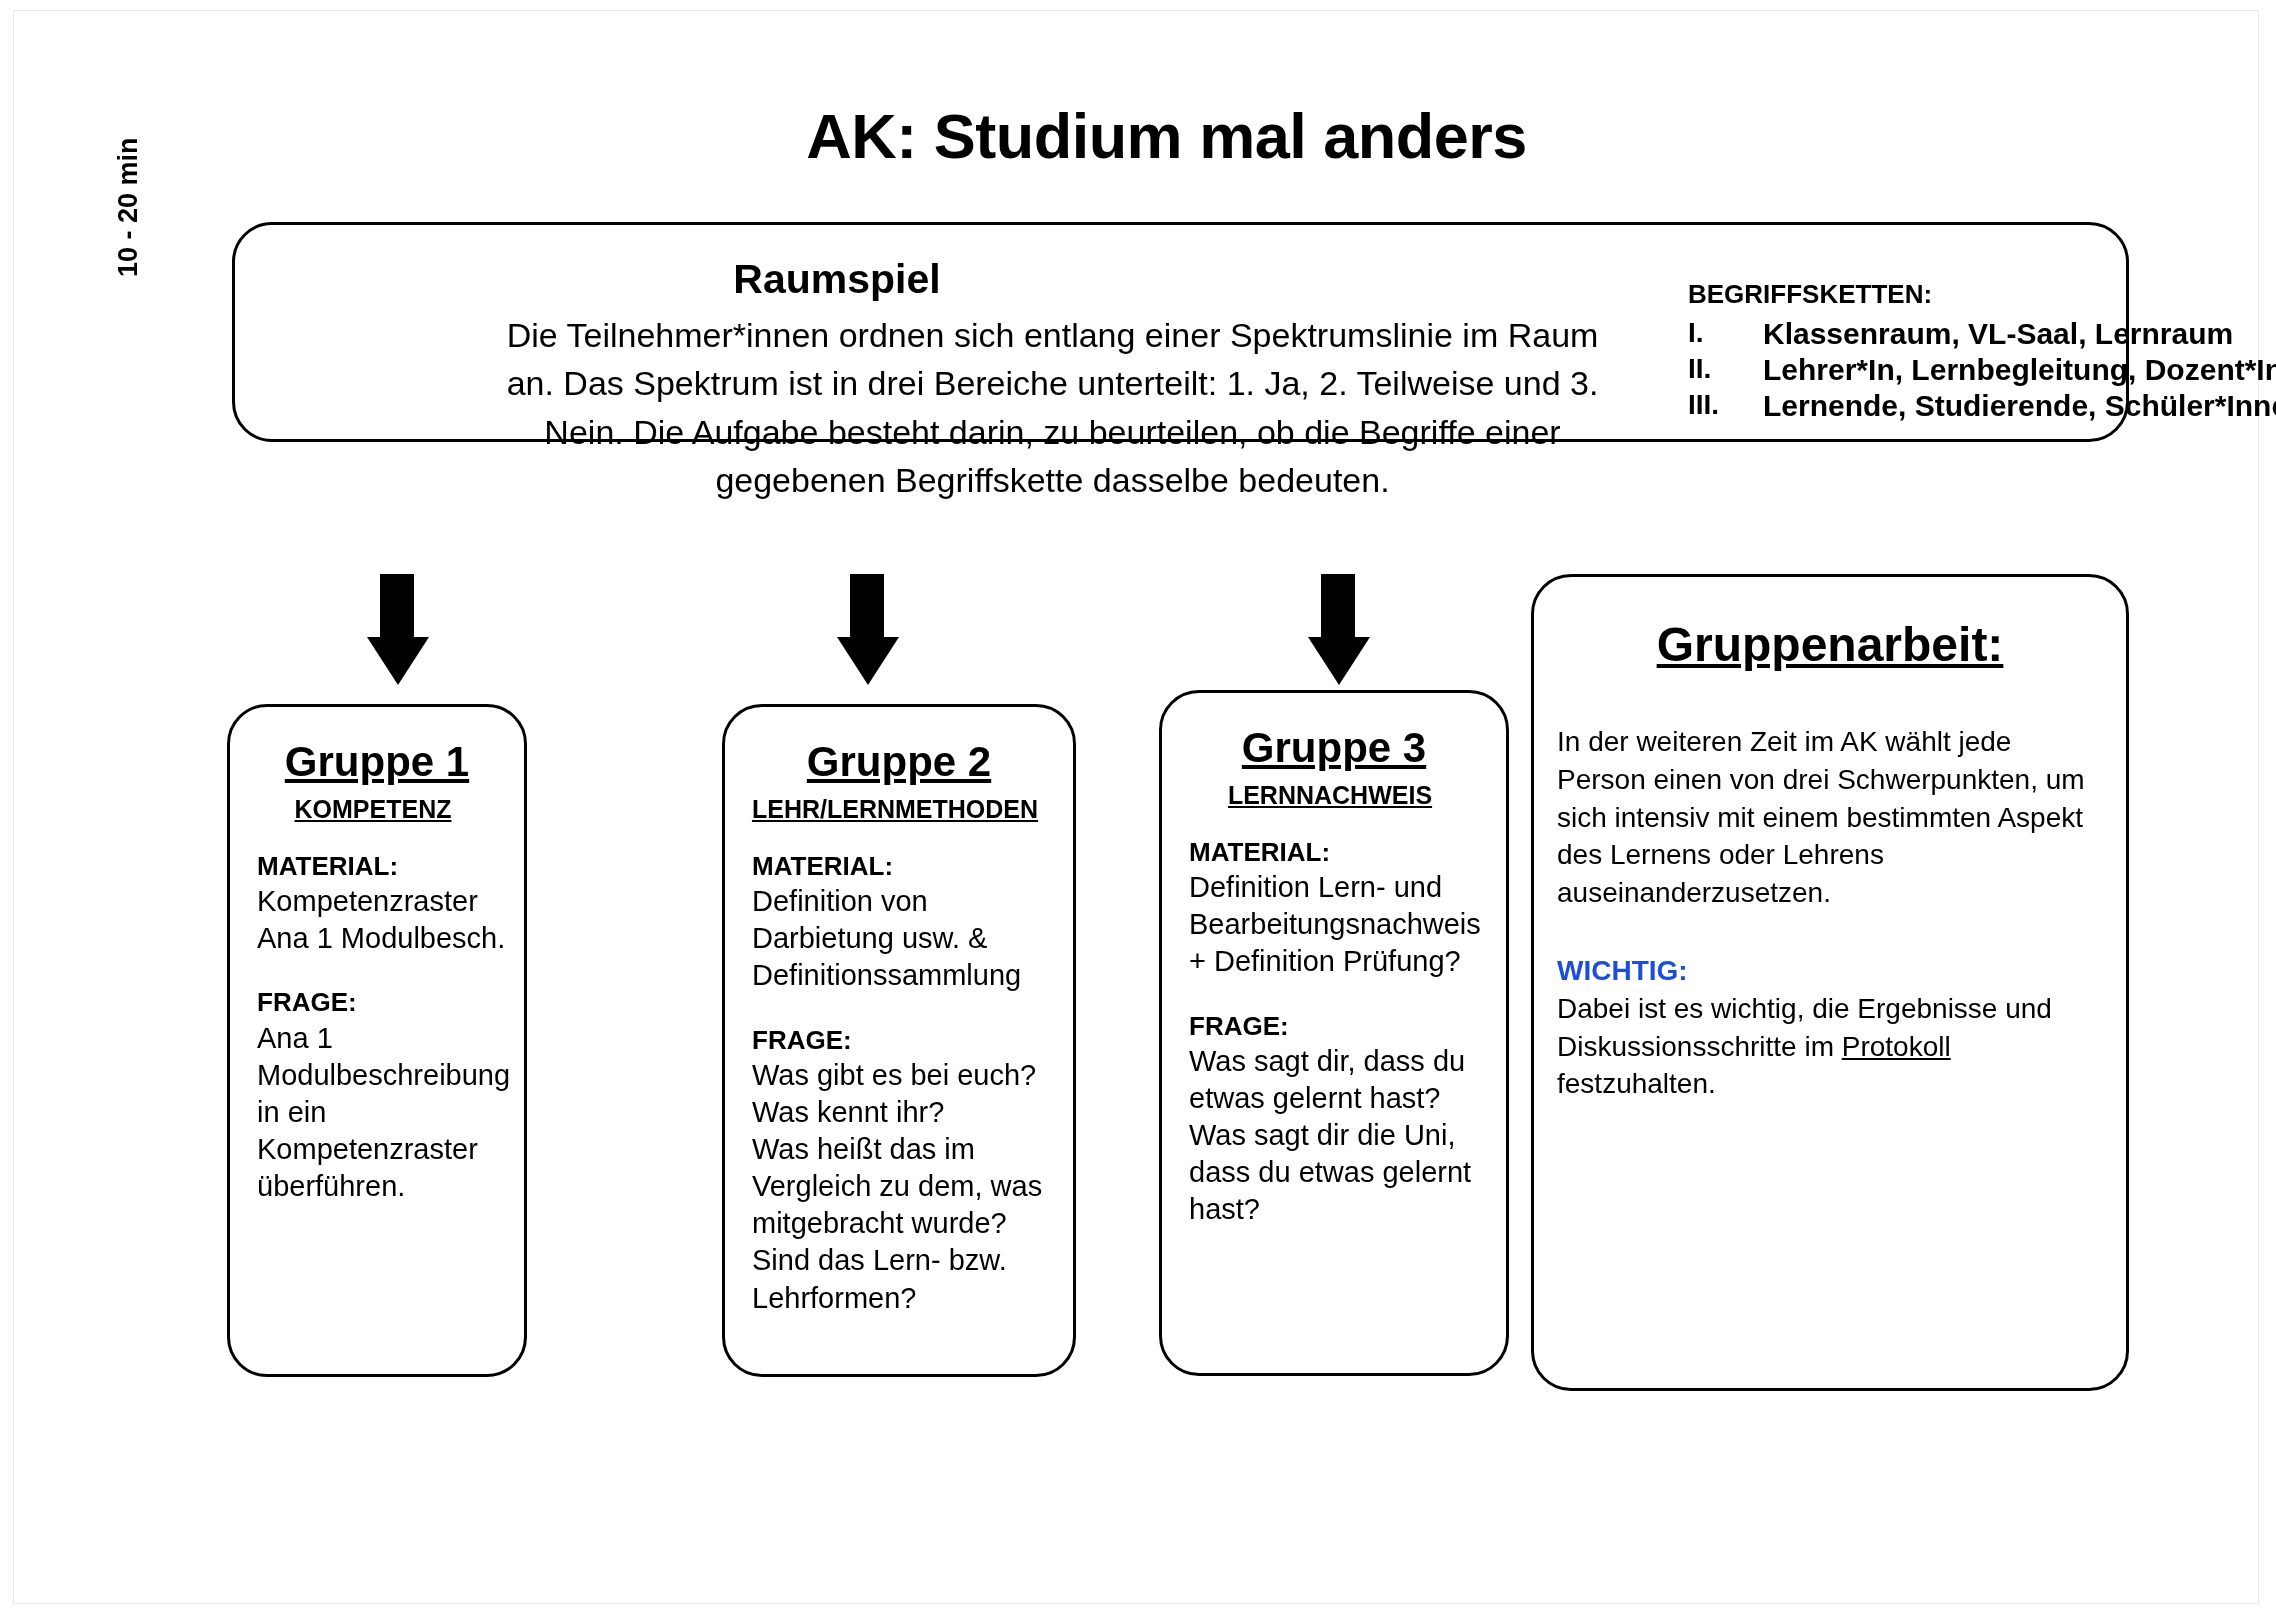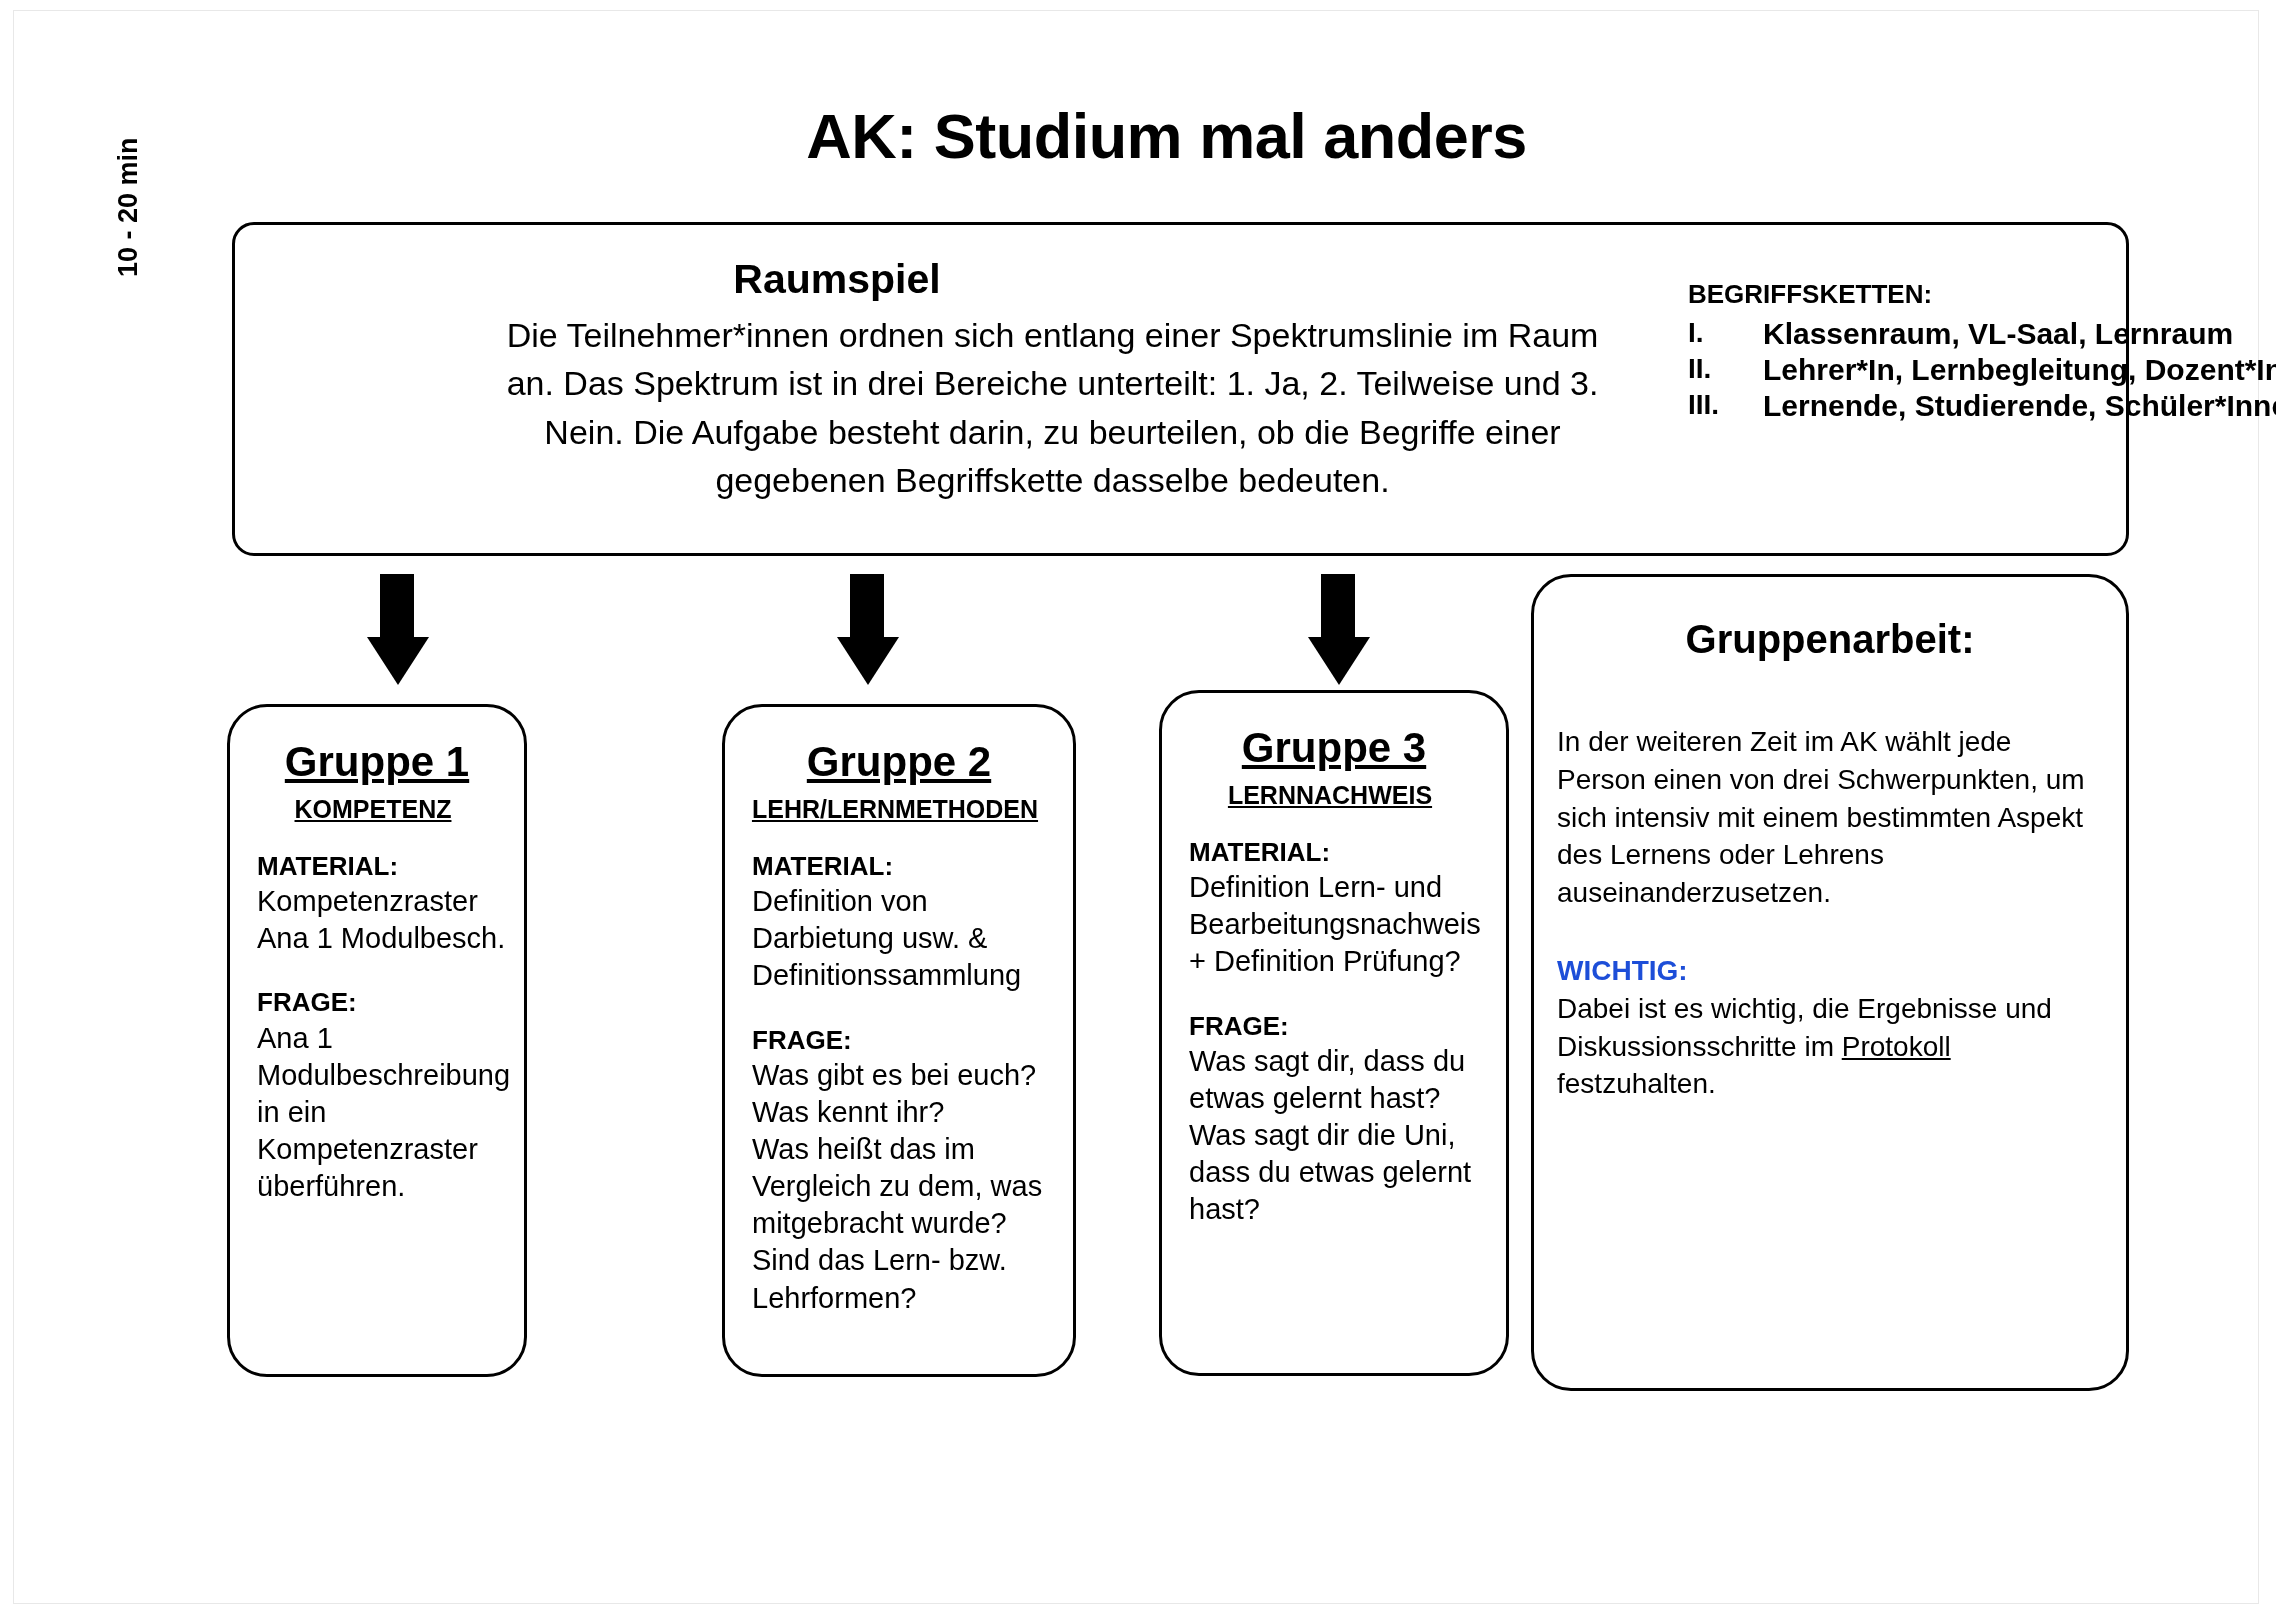--- a/index.html
+++ b/index.html
@@ -59,22 +59,21 @@
     border-radius: 40px;
     box-sizing: border-box;
     background: #ffffff;
   }
 
   
   #top-box {
     left: 232px;
     top: 222px;
     width: 1897px;
-    height: 334px;
-    border-radius: 22px;
+    height: 220px;
   }
   #raumspiel-title {
     position: absolute;
     left: 38px;
     top: 31px;
     width: 1128px;
     text-align: center;
     font-size: 41px;
     font-weight: bold;
   }
@@ -180,22 +179,23 @@
     top: 574px;
     width: 598px;
     height: 817px;
   }
   #ga-title {
     position: absolute;
     left: 0;
     right: 0;
     top: 40px;
     text-align: center;
-    font-size: 40px;
-    font-weight: bold;
+    font-size: 48px;
+    font-weight: bold;
+    text-decoration: underline;
   }
   #ga-body {
     position: absolute;
     left: 23px;
     top: 146px;
     right: 21px;
     font-size: 28px;
     line-height: 1.35;
   }
   .wichtig {

